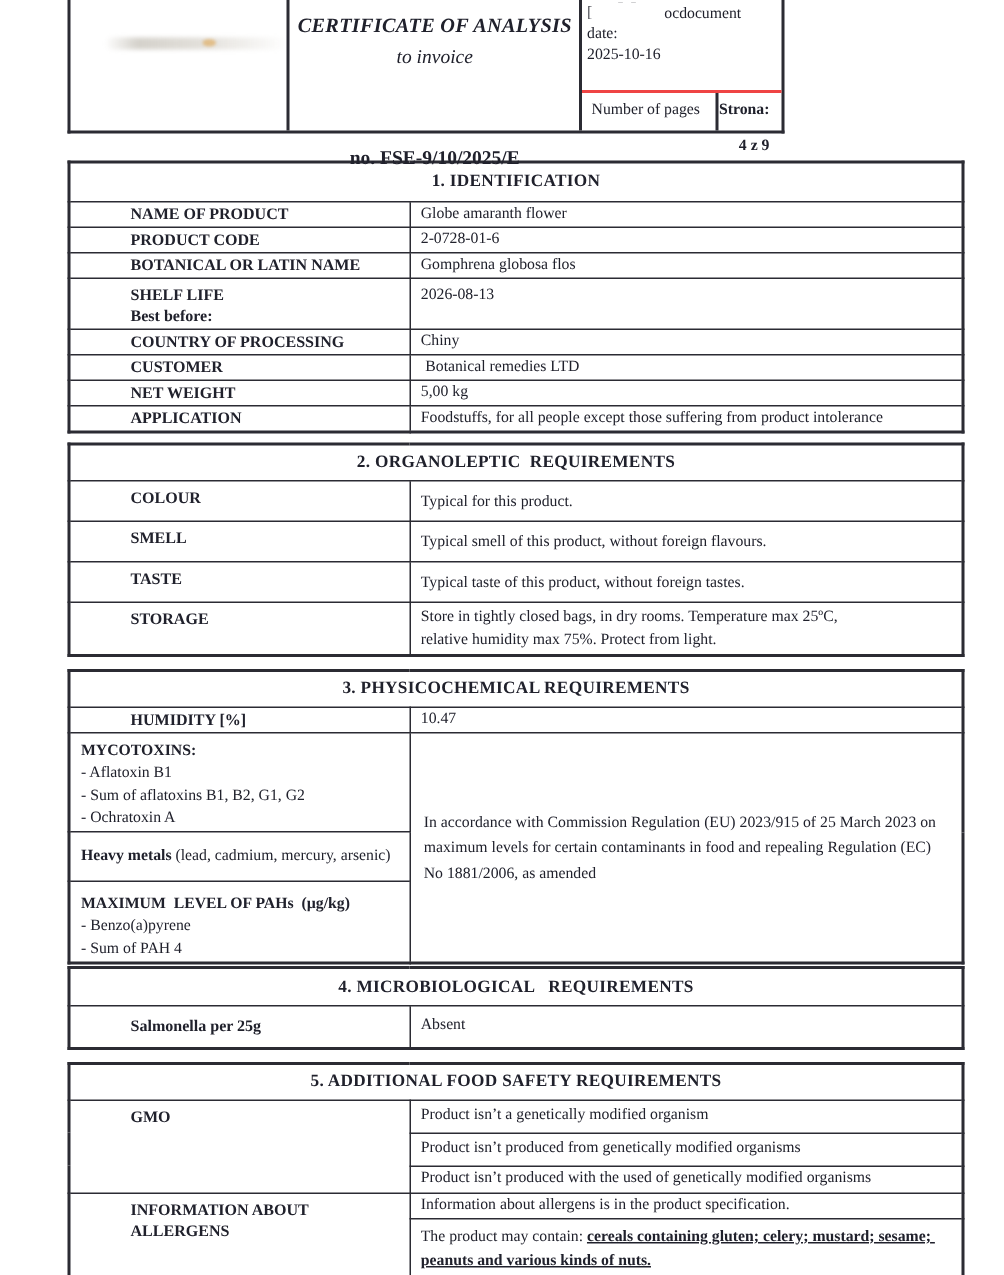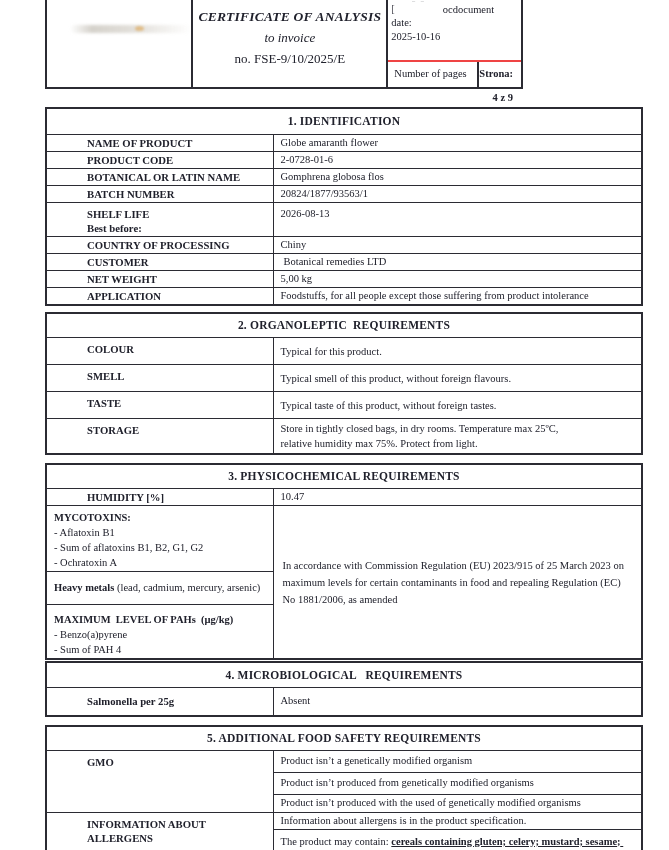--- a/index.html
+++ b/index.html
@@ -28,21 +28,21 @@
   .smudge-dot{
     position:absolute;left:88px;top:26px;width:9px;height:5px;
     background:rgba(222,160,70,.55);filter:blur(1px);border-radius:50%;
   }
   .hdr-center{
     width:224px;box-sizing:border-box;border-right:2px solid #2b2b33;
     text-align:center;padding-top:6px;
   }
   .doc-title{font-size:13.5px;font-weight:bold;font-style:italic;line-height:21px;letter-spacing:.2px;}
   .doc-subtitle{font-size:13px;font-weight:normal;font-style:italic;line-height:21px;}
-  .doc-number{font-size:13px;font-weight:normal;line-height:21px;}
+  .doc-number{font-size:13px;font-weight:bold;line-height:21px;margin-top:46px;}
   .hdr-right{flex:1;display:flex;flex-direction:column;box-sizing:border-box;border-radius:11px;}
   .hdr-date{height:62px;box-sizing:border-box;padding:3px 6px 0 3px;line-height:13px;position:relative;}
   .date-frag{display:inline-block;opacity:.8;transform:translateY(-1px);}
   .date-label{margin-left:48px;}
   .date-value{margin-top:1px;}
   .cut-marks{position:absolute;left:24px;top:-1px;width:60px;height:3px;overflow:hidden;opacity:.45;font-size:8px;letter-spacing:2px;}
   .hdr-pages{height:27px;box-sizing:border-box;border-top:2px solid #ef4444;display:flex;}
   .pages-label{width:91px;box-sizing:border-box;border-right:2px solid #2b2b33;line-height:24px;padding-left:6px;overflow:hidden;}
   .page-indicator{flex:1;text-align:right;padding-right:8px;font-weight:bold;line-height:24px;}
 
@@ -116,24 +116,20 @@
       <td class="val" data-bind="identification.rows.0.value">Globe amaranth flower</td>
     </tr>
     <tr style="height:17px">
       <td class="lbl" data-bind="identification.rows.1.label">PRODUCT CODE</td>
       <td class="val" data-bind="identification.rows.1.value">2-0728-01-6</td>
     </tr>
     <tr style="height:17px">
       <td class="lbl" data-bind="identification.rows.2.label">BOTANICAL OR LATIN NAME</td>
       <td class="val" data-bind="identification.rows.2.value">Gomphrena globosa flos</td>
     </tr>
-    <tr style="height:16px">
-      <td class="lbl" data-bind="identification.rows.3.label">BATCH NUMBER</td>
-      <td class="val" data-bind="identification.rows.3.value">20824/1877/93563/1</td>
-    </tr>
     <tr style="height:27px">
       <td class="lbl top">
         <div data-bind="identification.rows.4.label">SHELF LIFE</div>
         <div data-bind="identification.rows.4.label2">Best before:</div>
       </td>
       <td class="val top" data-bind="identification.rows.4.value">2026-08-13</td>
     </tr>
     <tr style="height:16px">
       <td class="lbl" data-bind="identification.rows.5.label">COUNTRY OF PROCESSING</td>
       <td class="val" data-bind="identification.rows.5.value">Chiny</td>

